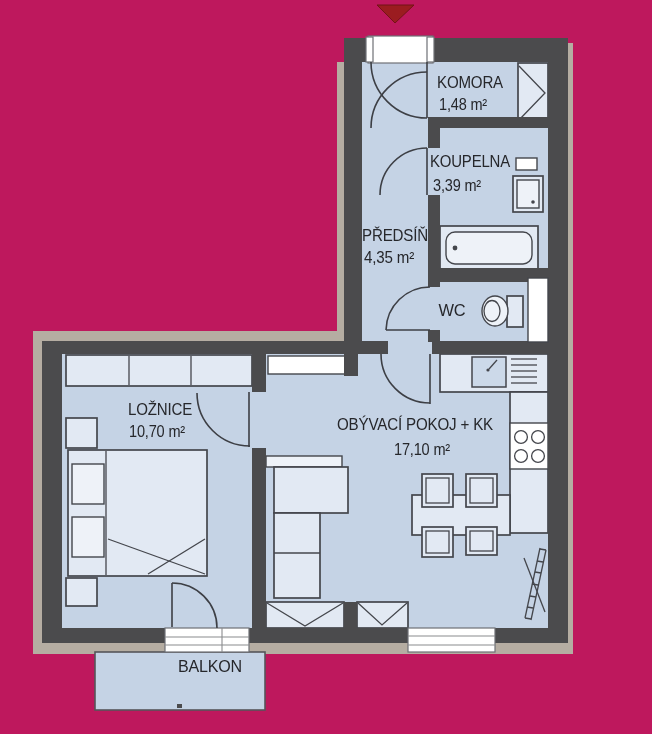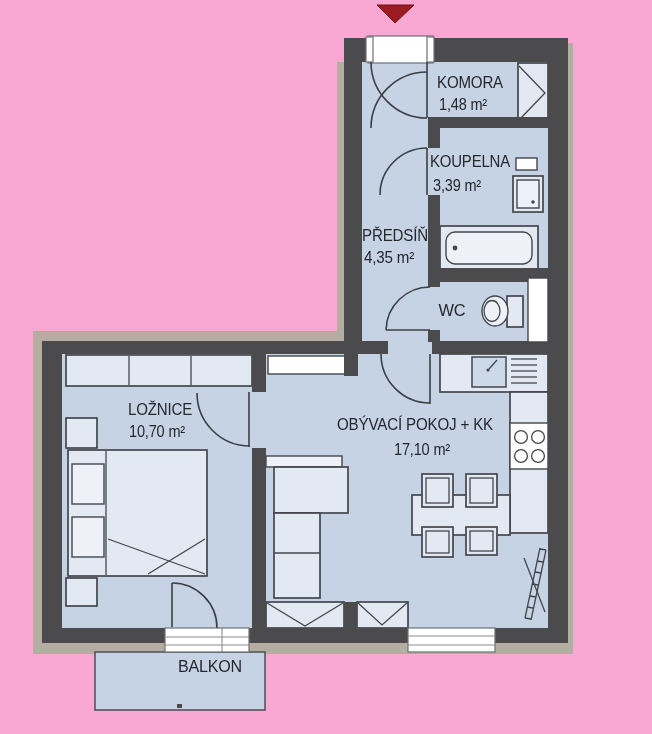--- a/index.html
+++ b/index.html
@@ -1,20 +1,20 @@
 <!DOCTYPE html>
 <html style="--wall: #4b4b4d; --floor: #c5d3e5; --furn: #e2e9f3; --furnlight: #eef2f8; --beige: #b5ada2; --arrow: #9b1c20; --line: #44464c; --text: #26272b; --white: #ffffff;"><head>
 <meta charset="utf-8">
 <style>
   :root{
     --wall:#4b4b4d; --floor:#c5d3e5; --furn:#e2e9f3; --furnlight:#eef2f8;
     --beige:#b5ada2; --arrow:#9b1c20; --line:#44464c; --text:#26272b; --white:#ffffff;
   }
   html,body{margin:0;padding:0;background:#ffffff;}
-  .stage{width:652px;height:734px;position:relative;background:#f9a8d4;overflow:hidden;}
+  .stage{width:652px;height:734px;position:relative;background:#be185d;overflow:hidden;}
   svg{display:block;}
   .wall{fill:var(--wall);}
   .beige{fill:var(--beige);}
   .floor{fill:var(--floor);}
   .furn{fill:var(--furn);stroke:var(--line);stroke-width:1.7;}
   .furnlight{fill:var(--furnlight);stroke:var(--line);stroke-width:1.4;}
   .whitebox{fill:var(--white);stroke:var(--line);stroke-width:1.4;}
   .thin{stroke:var(--line);stroke-width:1.3;fill:none;}
   .door{stroke:#3d3f45;stroke-width:1.6;fill:none;}
   .glass{fill:var(--white);stroke:#6e7076;stroke-width:1.2;}

